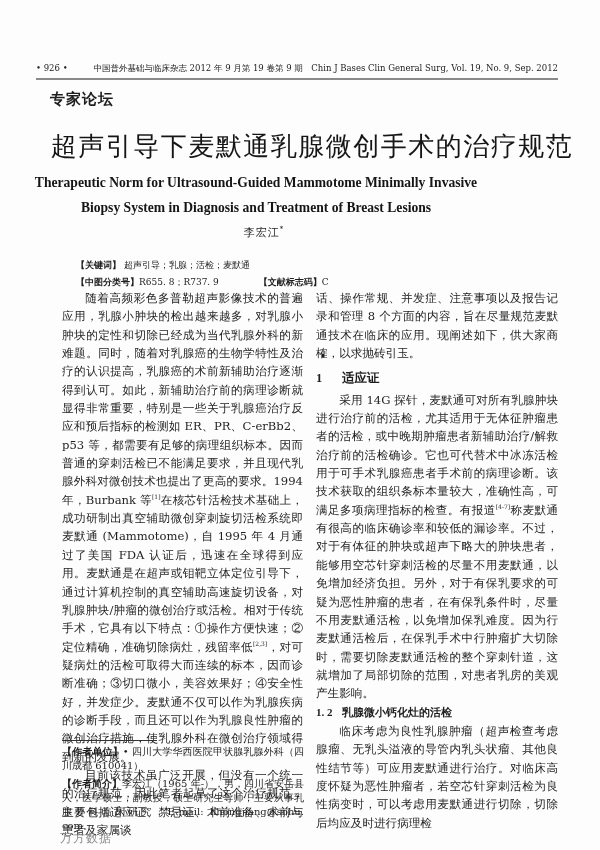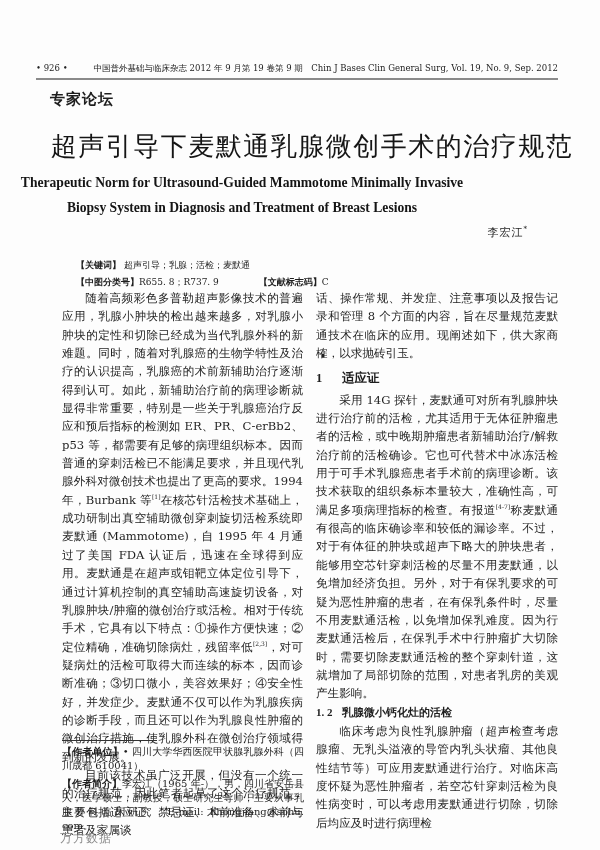--- a/index.html
+++ b/index.html
@@ -7,24 +7,24 @@
     width:600px; height:850px; background:#fdfdfd; position:relative; overflow:hidden;
     font-family:"DejaVu Serif", serif; color:#1e1e1e;
   }
   .abs { position:absolute; }
   .header-row { left:36px; top:63px; width:522px; height:14px; font-size:8.5px; color:#222; }
   .header-row .pg { position:absolute; left:0; top:0; }
   .header-row .journal { position:absolute; right:0; top:0; white-space:nowrap; letter-spacing:0; }
   .header-rule { left:36px; top:78px; width:522px; height:2px; background:#8a8a8a; }
   .section-label { left:50px; top:90px; font-size:15px; font-weight:bold; font-family:"DejaVu Sans", sans-serif; letter-spacing:1px; }
   .title-cn { left:0; top:129px; width:600px; text-align:center; font-size:26px; font-family:"DejaVu Sans", sans-serif; letter-spacing:1.5px; color:#151515;margin-left:12px; }
-  .title-en { left:0; width:484px; text-align:center; font-size:13.6px; font-weight:bold; font-family:"Liberation Serif", serif; color:#151515; }
+  .title-en { left:0; width:484px; text-align:center; font-size:13.6px; font-weight:bold; font-family:"Liberation Serif", serif; color:#151515;padding-left:14px; }
   .title-en.l1 { top:175px; }
   .title-en.l2 { top:200px; }
-  .author { left:0; top:225px; width:528px; text-align:right; font-size:11px; letter-spacing:1px; }
+  .author { left:0; top:225px; width:528px; text-align:center; font-size:11px; letter-spacing:1px; }
   .author sup { font-size:7px; }
   .meta { left:76px; font-size:9px; white-space:nowrap; }
   .meta b { font-family:"DejaVu Sans", sans-serif; font-weight:bold; }
   .meta.kw { top:259px; }
   .meta.cls { top:276px; }
   .meta .gap { display:inline-block; width:40px; }
   .col { font-size:11.6px; line-height:18.35px; text-align:justify; }
   .col p { margin:0; }
   .col .indent { text-indent:2em; }
   .col-left { left:62px; top:289px; width:241px; }

